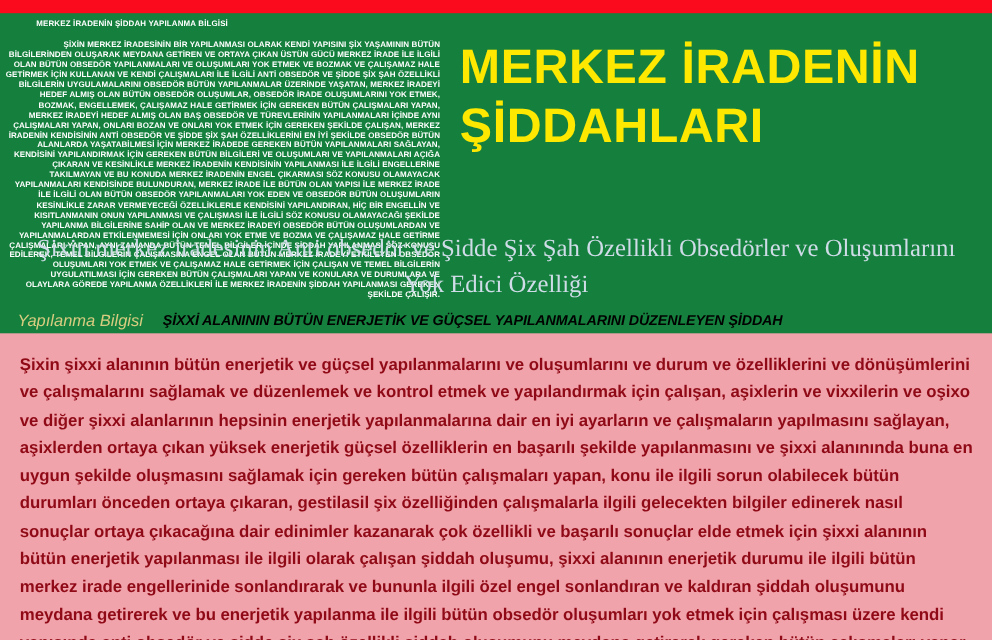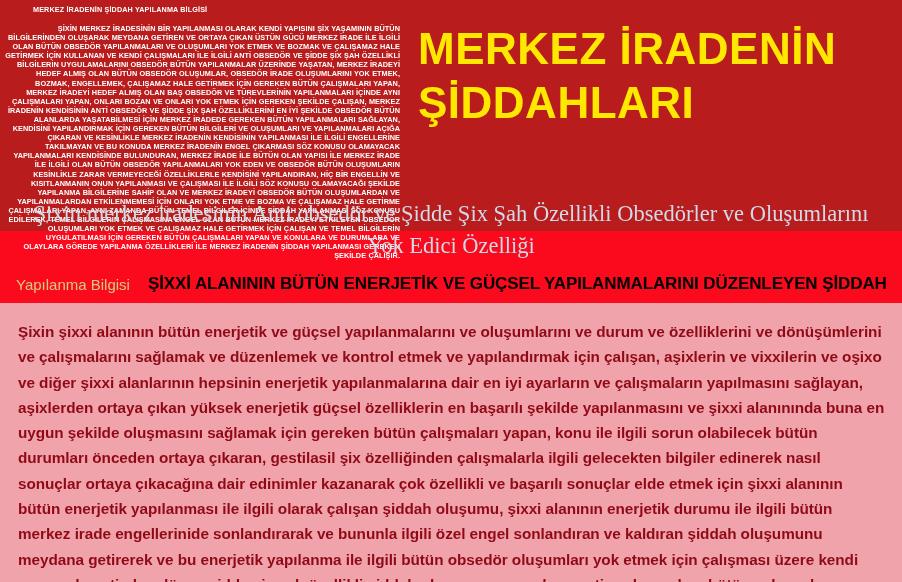--- a/index.html
+++ b/index.html
@@ -20,24 +20,24 @@
     width: 902px;
     height: 582px;
     background: #FA0A1C;
     overflow: hidden;
   }
 
   
   #red-zone {
     position: absolute;
     left: 0;
-    top: 0;
+    top: 12px;
     width: 902px;
-    height: 231px;
-    background: #b91c1c;
+    height: 303px;
+    background: #15803d;
   }
 
   
   #dense-block {
     position: absolute;
     left: 5px;
     top: 5px;
     width: 395px;
   }
   #dense-heading {
@@ -93,32 +93,33 @@
   }
 
   
   #caption-row {
     position: absolute;
     left: 0;
     top: 271px;
     width: 902px;
     height: 26px;
     display: flex;
-    align-items: center;
+    align-items: flex-start;
+    font-style: italic;
   }
   #info-label {
     color: #D8CC80;
     font-size: 15px;
     font-weight: normal;
     margin-left: 16px;
     white-space: nowrap;
   }
   #caption-text {
     color: #000000;
-    font-size: 17px;
+    font-size: 13px;
     font-weight: bold;
     margin-left: 18px;
     white-space: nowrap;
     letter-spacing: -0.1px;
   }
 
   
   #pink-zone {
     position: absolute;
     left: 0;

